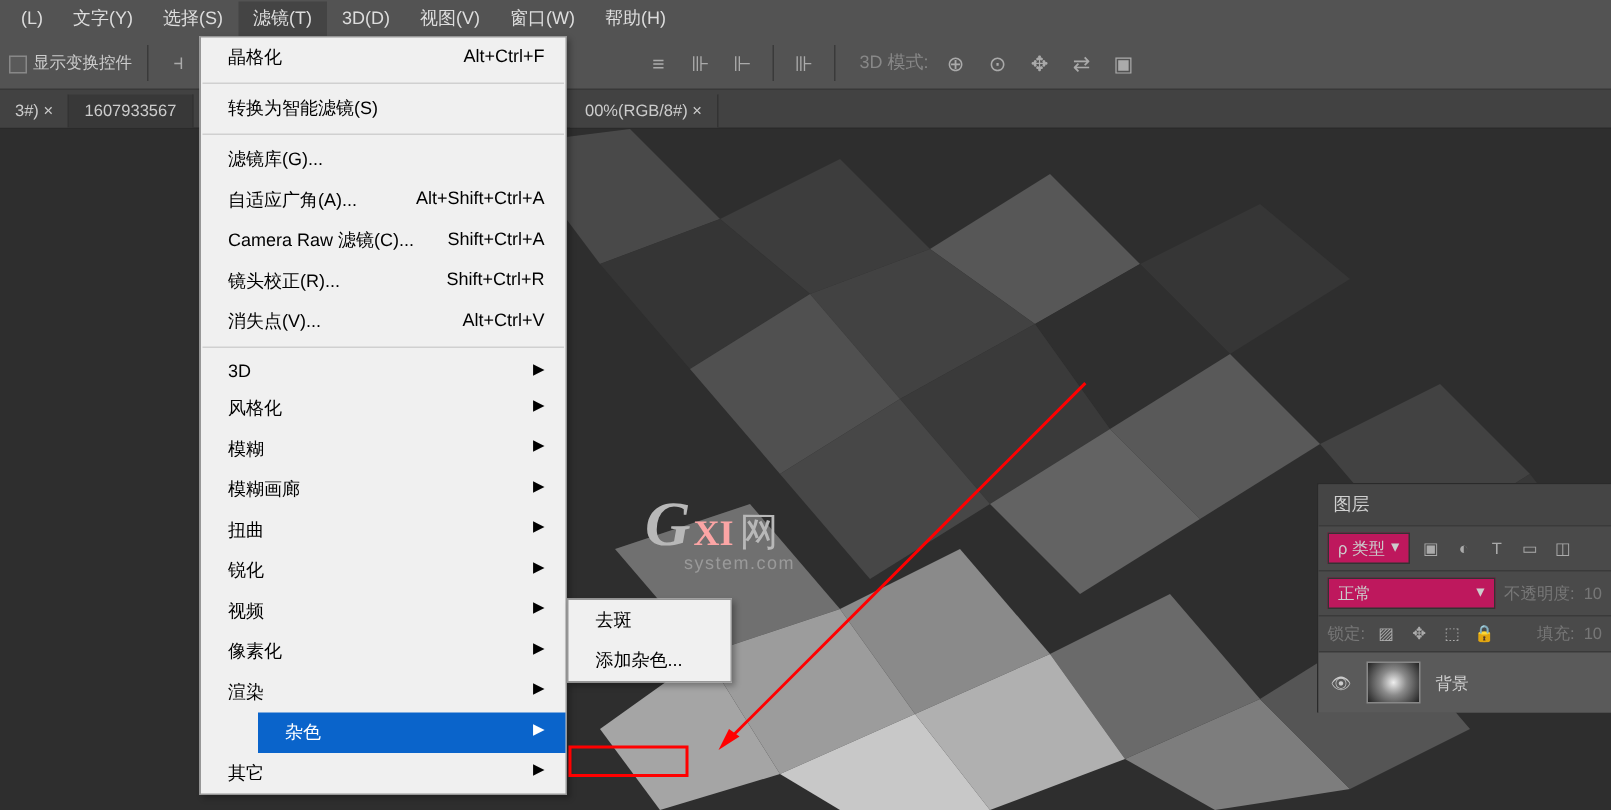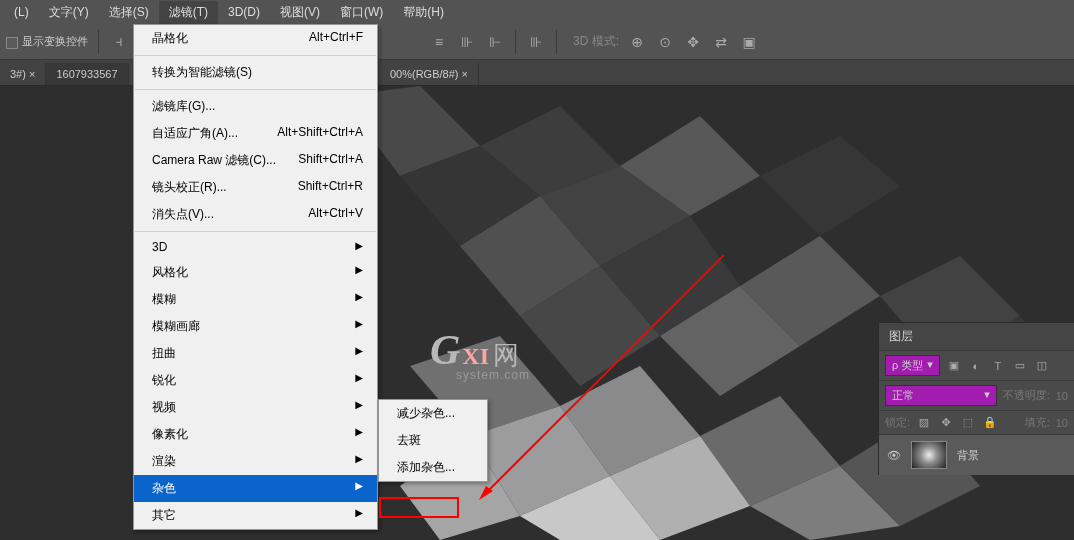--- a/index.html
+++ b/index.html
@@ -23,35 +23,35 @@
     .canvas-area { position:absolute; top:86px; left:0; right:0; bottom:0; background:#2a2a2a; overflow:hidden; }
     .canvas-bg { position:absolute; inset:0; pointer-events:none; }
     .watermark { position:absolute; left:430px; top:240px; pointer-events:none; }
     .watermark .g { font-size:42px; color:#b8b8b8; font-weight:bold; font-style:italic; font-family:Georgia,serif; }
     .watermark .xi { font-size:24px; color:#fca5a5; font-weight:bold; font-family:Georgia,serif; margin-left:2px; }
     .watermark .net { font-size:26px; color:#b8b8b8; margin-left:4px; }
     .watermark .sys { font-size:12px; color:#9a9a9a; letter-spacing:1px; margin-left:26px; display:block; margin-top:-6px; }
     
     .dropdown { position:absolute; top:24px; left:133px; width:245px; background:#f0f0f0; border:1px solid #979797; box-shadow:2px 2px 4px rgba(0,0,0,0.3); font-size:12px; color:#000; z-index:100; }
     .dropdown .mi { padding:5px 14px 5px 18px; display:flex; justify-content:space-between; cursor:default; position:relative; }
-    .dropdown .mi.hi { background:#0a64cb; color:#fff; }
+    .dropdown .mi.hi { background:#0a64cb; color:#fff;margin-left:38px; }
     .dropdown hr { border:none; border-top:1px solid #d0d0d0; margin:3px 1px; }
     .dropdown .arrow { font-size:10px; }
     
     .submenu { position:absolute; top:399px; left:378px; width:110px; background:#f0f0f0; border:1px solid #979797; box-shadow:2px 2px 4px rgba(0,0,0,0.3); font-size:12px; color:#000; z-index:101; }
     .submenu .mi { padding:5px 10px 5px 18px; cursor:default; }
     
     .redbox { position:absolute; border:2px solid #ff0000; pointer-events:none; z-index:102; }
     .redline { position:absolute; background:#ff0000; pointer-events:none; z-index:99; transform-origin:left center; }
     .redarrow { position:absolute; z-index:99; pointer-events:none; }
     
     .layers-panel { position:absolute; right:0; top:322px; width:196px; background:#535353; color:#d0d0d0; font-size:11px; border-left:1px solid #2a2a2a; border-top:1px solid #2a2a2a; }
     .layers-panel .hdr { background:#454545; padding:5px 10px; font-size:12px; }
     .layers-panel .row { display:flex; align-items:center; padding:4px 6px; gap:6px; background:#4a4a4a; border-top:1px solid #3a3a3a; }
-    .layers-panel .dd { background:#a21caf; border:1px solid #333; padding:2px 6px; font-size:11px; color:#ccc; display:flex; gap:4px; }
+    .layers-panel .dd { background:#be185d; border:1px solid #333; padding:2px 6px; font-size:11px; color:#ccc; display:flex; gap:4px; }
     .layers-panel .picon { width:16px; text-align:center; color:#aaa; }
     .layers-panel .layeritem { display:flex; align-items:center; padding:6px 8px; gap:10px; background:#5a5a5a; border-top:1px solid #3a3a3a; }
     .layers-panel .eye { width:14px; color:#ccc; }
     .layers-panel .thumb { width:36px; height:28px; background:#222; border:1px solid #888; display:flex; align-items:center; justify-content:center; overflow:hidden; }
     .layers-panel .thumb-inner { width:100%; height:100%; background:radial-gradient(circle at 50% 50%, #eee 0%, #8a8a8a 40%, #222 100%); }
     .layers-panel .muted { color:#777; }
   </style>
 </head>
 <body>
 
@@ -206,21 +206,20 @@
       <span class="arrow">▶</span>
     </div>
   <div class="mi">
       <span>其它</span>
       <span class="arrow">▶</span>
     </div>
 
 </div>
 
 <div class="submenu">
-  <div class="mi">减少杂色...</div>
   <div class="mi">去斑</div>
   <div class="mi">添加杂色...</div>
 </div>
 
 <div class="redbox" style="left:379px;top:497px;width:80px;height:21px"></div>
 <div class="redline" style="left:486px;top:492px;width:336px;height:2px;transform:rotate(-45deg)"></div>
 <svg class="redarrow" style="left:476px;top:483px" width="20" height="20">
     <polygon points="3,17 17,8 10,3" fill="#ff0000"></polygon>
   </svg>
 

